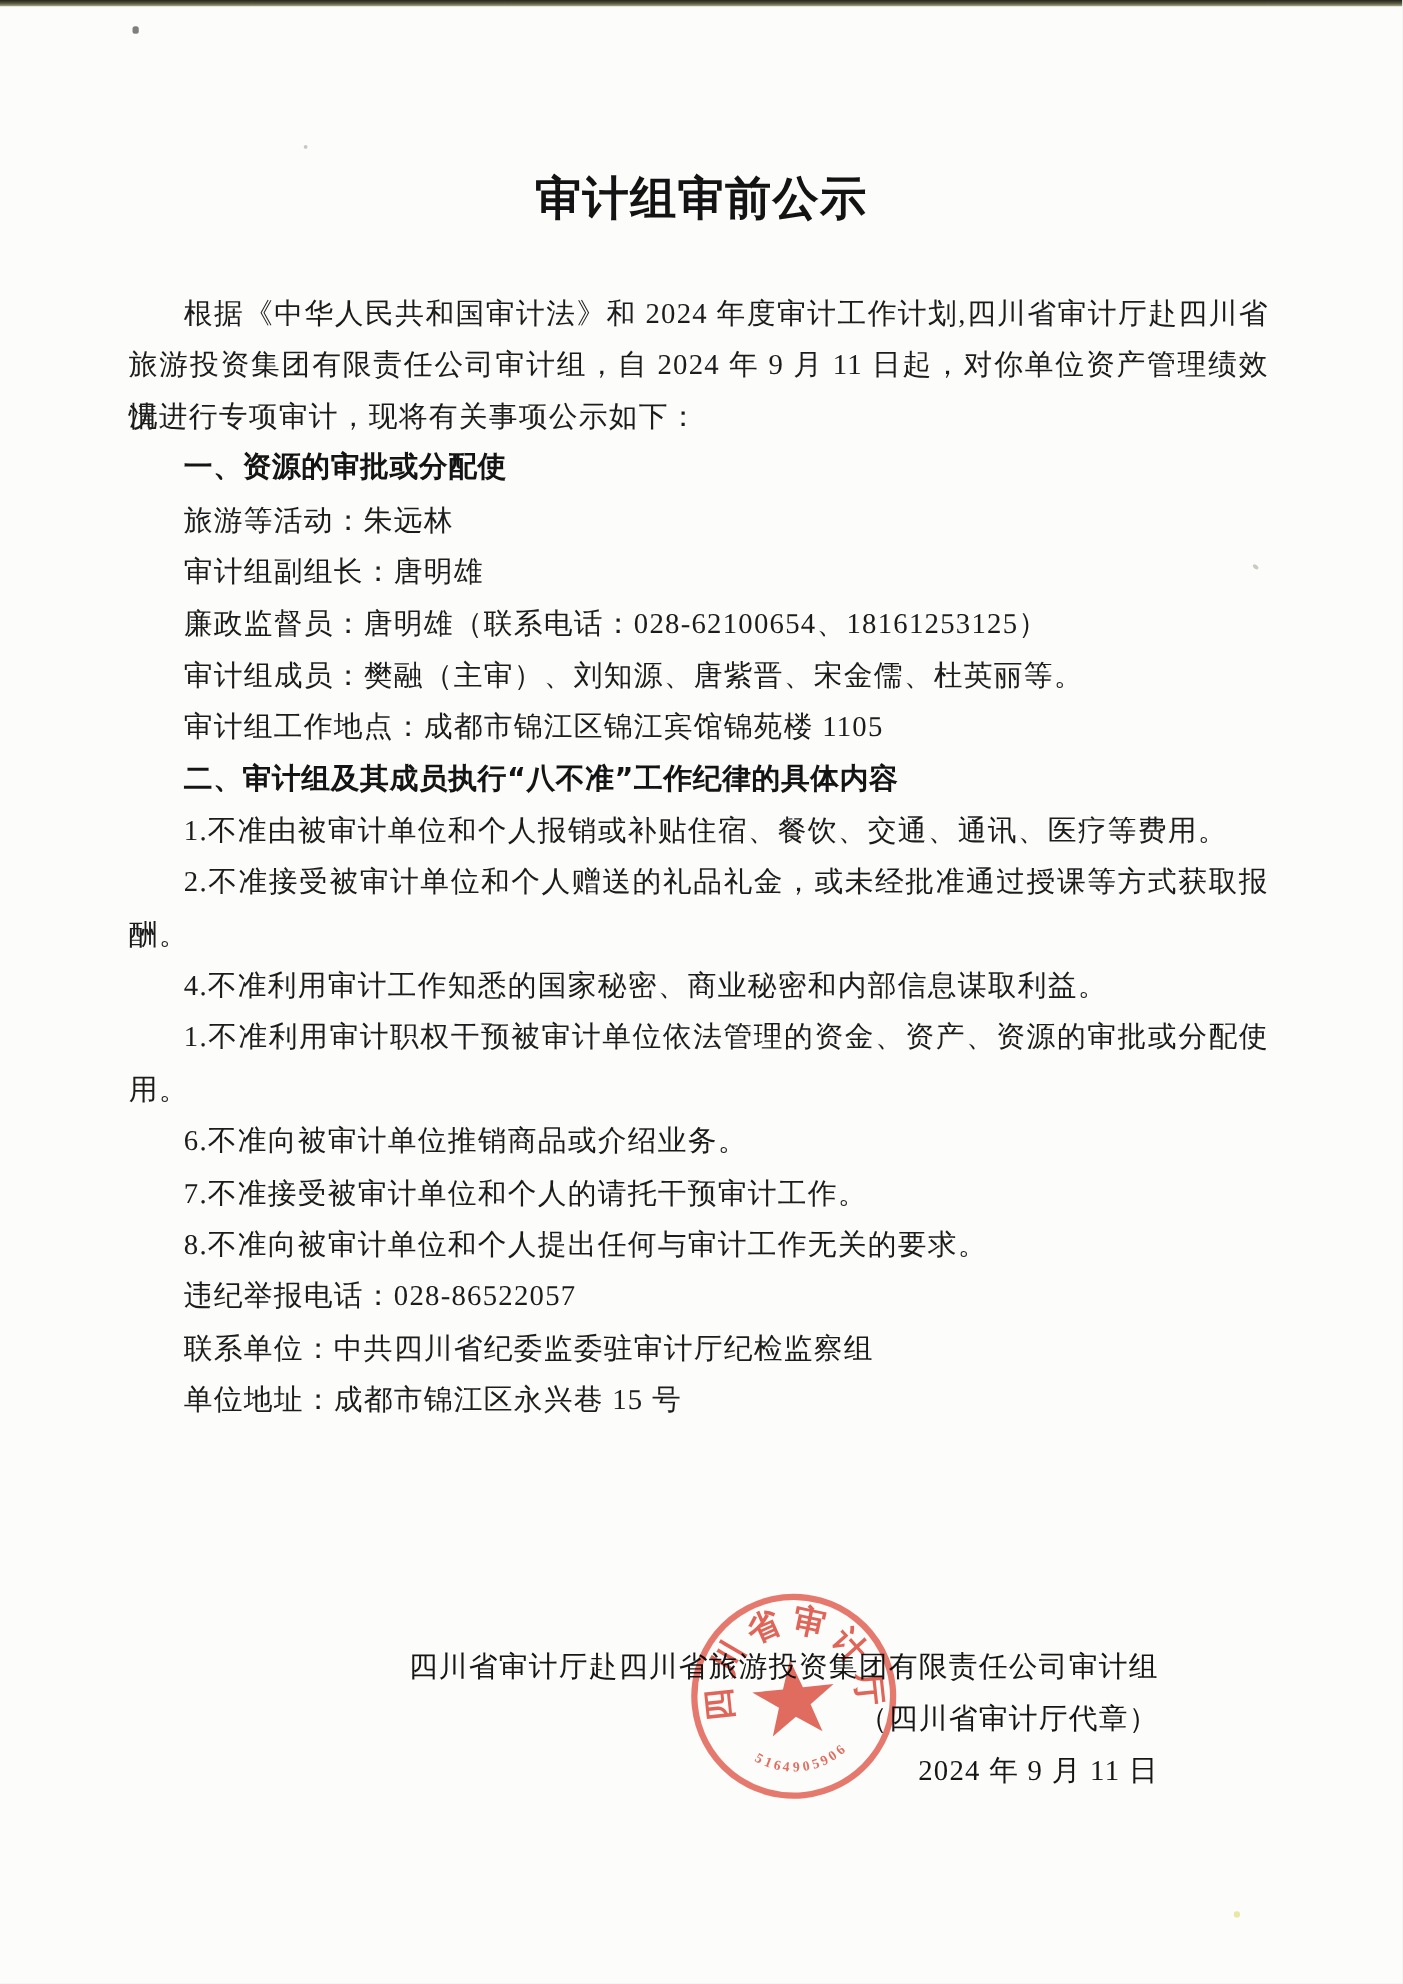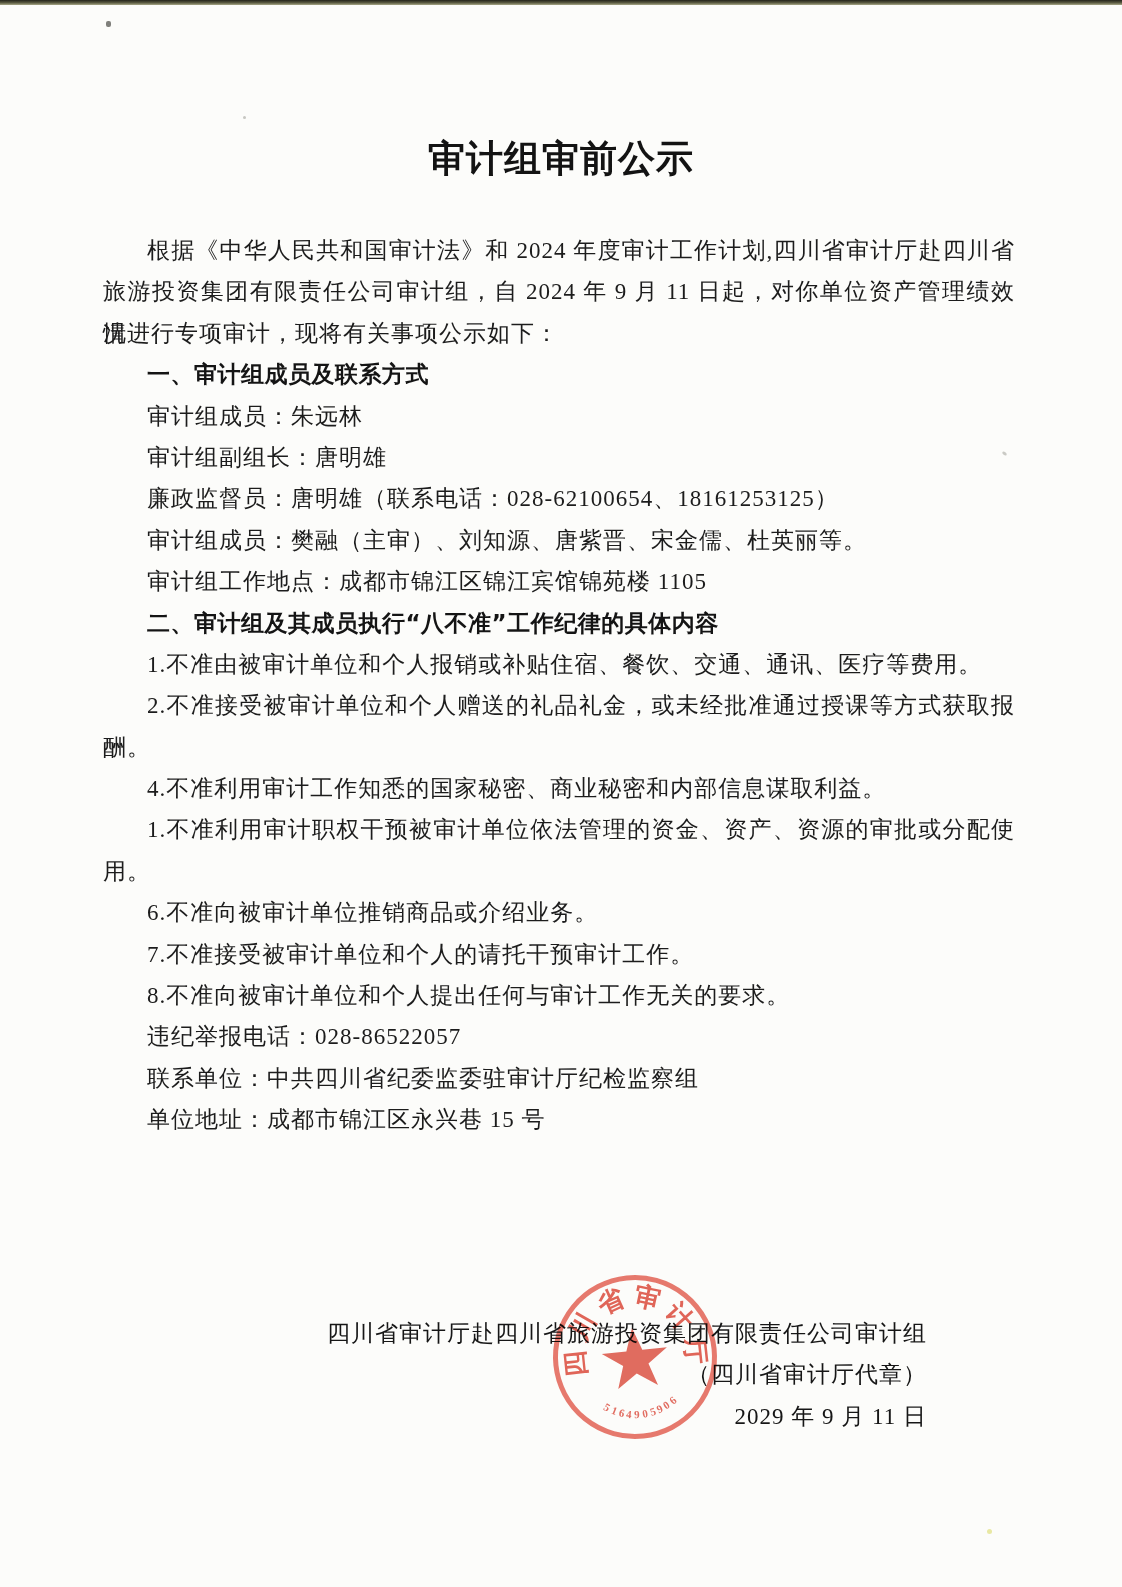--- a/index.html
+++ b/index.html
@@ -99,22 +99,22 @@
   <div class="speck s3"></div>
   <div class="speck s4"></div>
 
   <h1 class="title">审计组审前公示</h1>
 
   <div class="content">
     <div class="ln ind full">根据《中华人民共和国审计法》和 2024 年度审计工作计划,四川省审计厅赴四川省</div>
     <div class="ln full">旅游投资集团有限责任公司审计组，自 2024 年 9 月 11 日起，对你单位资产管理绩效情</div>
     <div class="ln">况进行专项审计，现将有关事项公示如下：</div>
 
-    <div class="ln ind hd">一、审计组成员及联系方式</div>
-    <div class="ln ind">审计组成员：朱远林</div>
+    <div class="ln ind hd">一、资源的审批或分配使</div>
+    <div class="ln ind">旅游等活动：朱远林</div>
     <div class="ln ind">审计组副组长：唐明雄</div>
     <div class="ln ind">廉政监督员：唐明雄（联系电话：028-62100654、18161253125）</div>
     <div class="ln ind">审计组成员：樊融（主审）、刘知源、唐紫晋、宋金儒、杜英丽等。</div>
     <div class="ln ind">审计组工作地点：成都市锦江区锦江宾馆锦苑楼 1105</div>
 
     <div class="ln ind hd">二、审计组及其成员执行“八不准”工作纪律的具体内容</div>
     <div class="ln ind">1.不准由被审计单位和个人报销或补贴住宿、餐饮、交通、通讯、医疗等费用。</div>
     <div class="ln ind full">2.不准接受被审计单位和个人赠送的礼品礼金，或未经批准通过授课等方式获取报</div>
     <div class="ln">酬。</div>
     <div class="ln ind">4.不准利用审计工作知悉的国家秘密、商业秘密和内部信息谋取利益。</div>
@@ -125,21 +125,21 @@
     <div class="ln ind">8.不准向被审计单位和个人提出任何与审计工作无关的要求。</div>
 
     <div class="ln ind">违纪举报电话：028-86522057</div>
     <div class="ln ind">联系单位：中共四川省纪委监委驻审计厅纪检监察组</div>
     <div class="ln ind">单位地址：成都市锦江区永兴巷 15 号</div>
   </div>
 
   <div class="signature">
     <div class="ln">四川省审计厅赴四川省旅游投资集团有限责任公司审计组</div>
     <div class="ln">（四川省审计厅代章）</div>
-    <div class="ln">2029 年 9 月 11 日</div>
+    <div class="ln">2024 年 9 月 11 日</div>
   </div>
 
   <div class="seal">
     <div class="seal-ring"></div>
     <div class="seal-star"></div>
     <span class="rc rc0">四</span>
     <span class="rc rc1">川</span>
     <span class="rc rc2">省</span>
     <span class="rc rc3">审</span>
     <span class="rc rc4">计</span>

